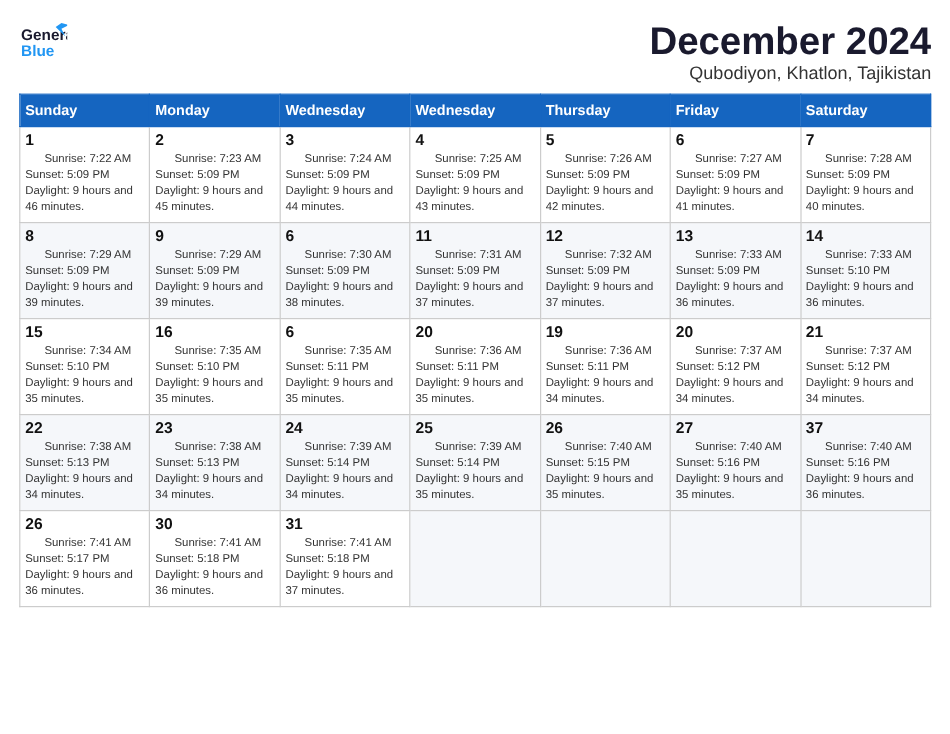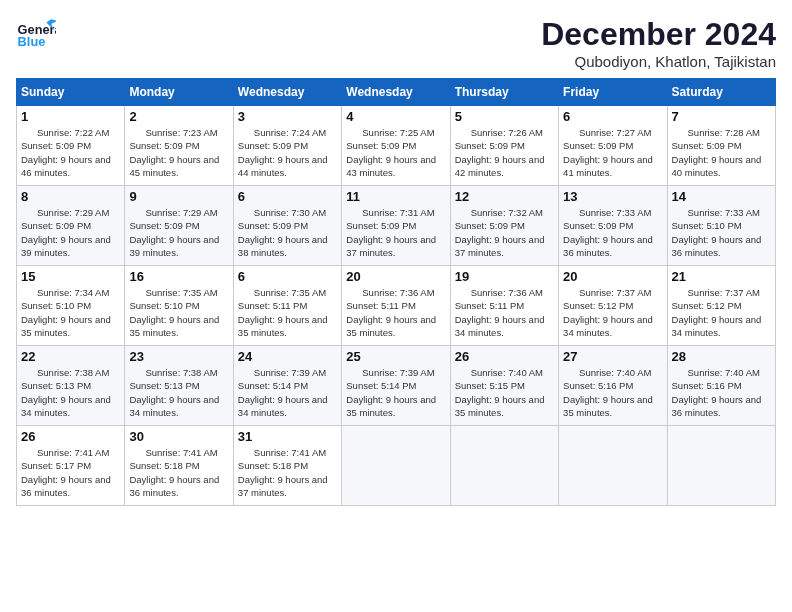--- a/index.html
+++ b/index.html
@@ -211,21 +211,21 @@
       </td>
         <td>
         <span class="day-num">26</span>
         <span class="cell-text">Sunrise: 7:40 AM<br>Sunset: 5:15 PM<br>Daylight: 9 hours and 35 minutes.</span>
       </td>
         <td>
         <span class="day-num">27</span>
         <span class="cell-text">Sunrise: 7:40 AM<br>Sunset: 5:16 PM<br>Daylight: 9 hours and 35 minutes.</span>
       </td>
         <td>
-        <span class="day-num">28</span>
+        <span class="day-num">37</span>
         <span class="cell-text">Sunrise: 7:40 AM<br>Sunset: 5:16 PM<br>Daylight: 9 hours and 36 minutes.</span>
       </td>
       </tr>
       <tr>
         <td>
         <span class="day-num">26</span>
         <span class="cell-text">Sunrise: 7:41 AM<br>Sunset: 5:17 PM<br>Daylight: 9 hours and 36 minutes.</span>
       </td>
         <td>
         <span class="day-num">30</span>

